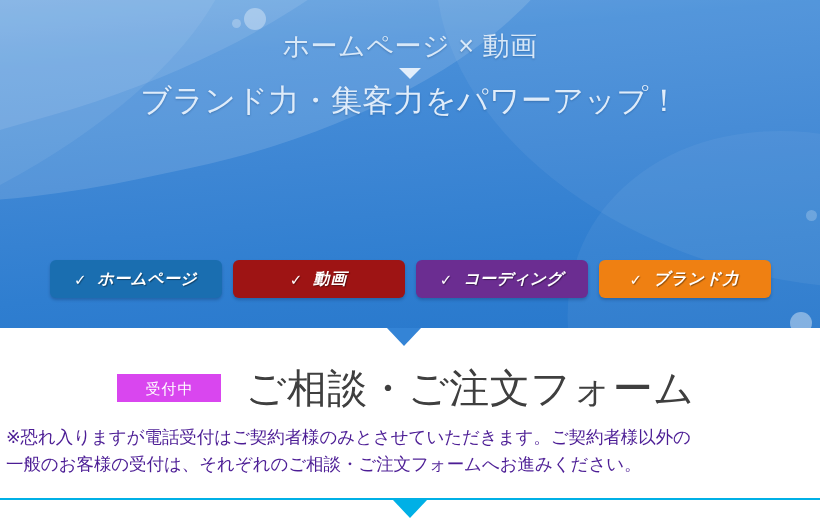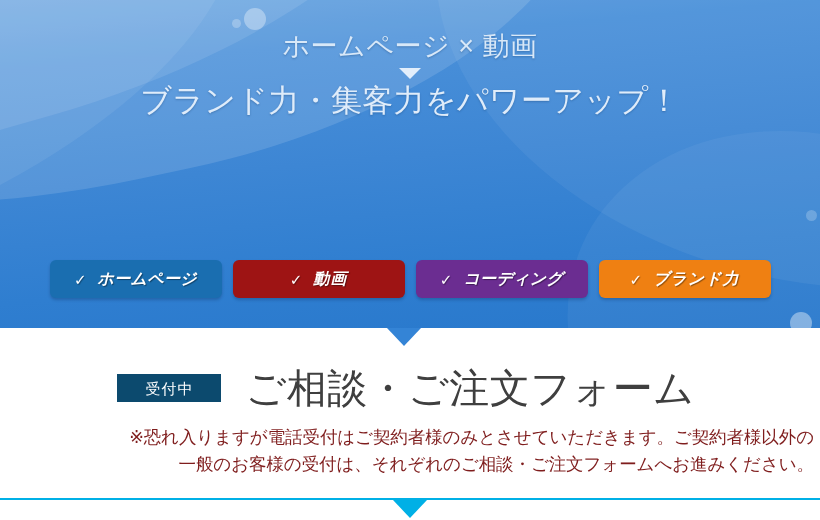--- a/index.html
+++ b/index.html
@@ -243,21 +243,21 @@
     align-items: center;
     justify-content: center;
     gap: 16px;
   }
   .status-badge {
     display: inline-flex;
     align-items: center;
     justify-content: center;
     width: 104px;
     height: 28px;
-    background: #0c4a6e;
+    background: #d946ef;
     color: #ffffff;
     font-size: 15px;
     font-weight: 500;
     letter-spacing: 0.06em;
     line-height: 1;
   }
   .section-heading {
     margin: 8px;
     font-size: 40px;
     line-height: 1.1;
@@ -268,24 +268,24 @@
   }
 
   .notice {
     position: absolute;
     left: 0;
     top: 96px;
     width: 820px;
     box-sizing: border-box;
     padding: 0 6px;
     margin: 0;
-    color: #7f1d1d;
+    color: #4c1d95;
     font-size: 17.5px;
     line-height: 1.52;
-    text-align: right;
+    text-align: left;
     letter-spacing: -0.005em;
   }
   .notice .nline { display: block; white-space: nowrap; }
 
   .divider {
     position: absolute;
     left: 0;
     top: 170px;
     width: 820px;
     height: 2px;

